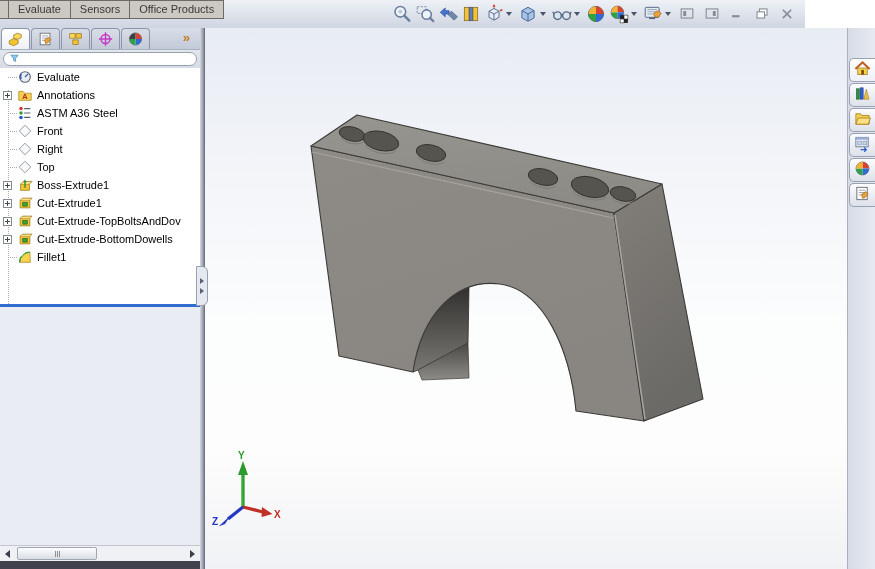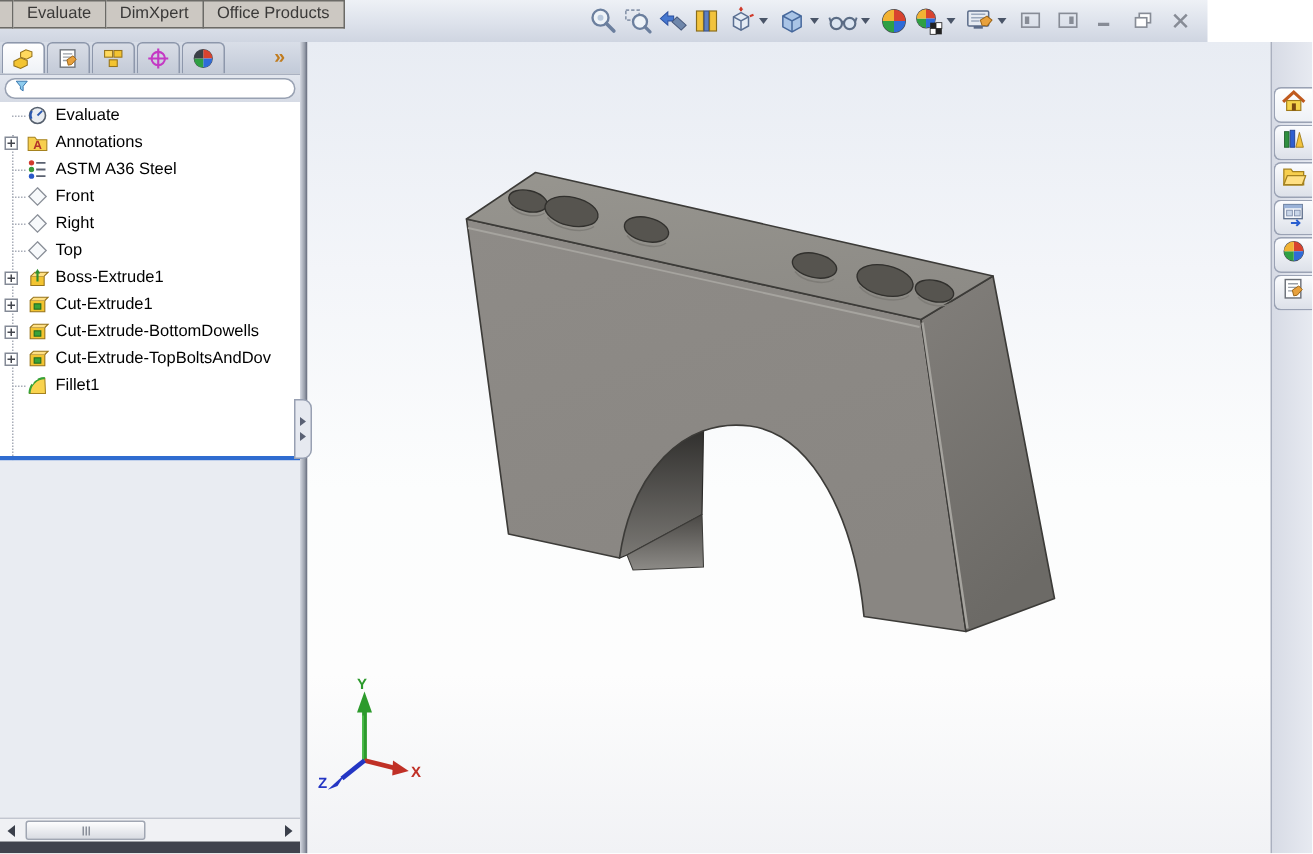--- a/index.html
+++ b/index.html
@@ -93,21 +93,21 @@
 </style>
 </head>
 <body>
 
 <div class="window">
 
   <div class="topbar">
     <div class="cmd-tab-strip">
       <div class="cmd-tab-sliver"></div>
     <div class="cmd-tab">Evaluate</div>
-        <div class="cmd-tab">DimXpert</div>
+        <div class="cmd-tab">Sensors</div>
         <div class="cmd-tab">Office Products</div>
       </div>
     <div class="hud-toolbar">
         <div class="hud-item">
           <span class="hud-icon"><svg viewBox="0 0 18 18" xmlns="http://www.w3.org/2000/svg">
               <circle cx="7.5" cy="7" r="4.8" fill="#eef3f8" stroke="#6b7f9e" stroke-width="1.4"></circle>
               <line x1="11" y1="10.5" x2="15.5" y2="15" stroke="#6b7f9e" stroke-width="2.2" stroke-linecap="round"></line>
               <circle cx="7.5" cy="7" r="1.8" fill="#b9c9dd"></circle>
             </svg></span>
         </div>
@@ -337,33 +337,33 @@
         <div class="tree-row tree-child">
           <span class="expander">
             <span class="h"></span>
             <span class="v"></span>
           </span>
           <span class="tree-icon"><svg viewBox="0 0 18 18" xmlns="http://www.w3.org/2000/svg">
               <path d="M3.5 6 h11 v8.5 h-11 Z" fill="#f3c431" stroke="#96731b" stroke-width="0.8"></path>
               <path d="M3.5 6 l2.5-2.5 h11 l-2.5 2.5" fill="#ffe084" stroke="#96731b" stroke-width="0.8"></path>
               <rect x="6.5" y="8.5" width="5" height="4" fill="#39a339" stroke="#1f6b1f" stroke-width="0.8"></rect>
             </svg></span>
-          <span class="tree-label">Cut-Extrude-BottomDowells</span>
+          <span class="tree-label">Cut-Extrude-TopBoltsAndDov</span>
         </div>
         <div class="tree-row tree-child">
           <span class="expander">
             <span class="h"></span>
             <span class="v"></span>
           </span>
           <span class="tree-icon"><svg viewBox="0 0 18 18" xmlns="http://www.w3.org/2000/svg">
               <path d="M3.5 6 h11 v8.5 h-11 Z" fill="#f3c431" stroke="#96731b" stroke-width="0.8"></path>
               <path d="M3.5 6 l2.5-2.5 h11 l-2.5 2.5" fill="#ffe084" stroke="#96731b" stroke-width="0.8"></path>
               <rect x="6.5" y="8.5" width="5" height="4" fill="#39a339" stroke="#1f6b1f" stroke-width="0.8"></rect>
             </svg></span>
-          <span class="tree-label">Cut-Extrude-TopBoltsAndDov</span>
+          <span class="tree-label">Cut-Extrude-BottomDowells</span>
         </div>
         <div class="tree-row tree-child">
           <span class="stub"></span>
           <span class="tree-icon"><svg viewBox="0 0 18 18" xmlns="http://www.w3.org/2000/svg">
               <path d="M3 15 A11.5 11.5 0 0 1 14.5 3.5 L15 15 Z" fill="#f9d34e" stroke="#a5821f" stroke-width="0.8"></path>
               <path d="M3 15 A11.5 11.5 0 0 1 14.5 3.5" fill="none" stroke="#37a337" stroke-width="1.6"></path>
               <path d="M5 8 a6 6 0 0 1 4-4" stroke="#fff" stroke-width="1.2" fill="none"></path>
             </svg></span>
           <span class="tree-label">Fillet1</span>
         </div>

